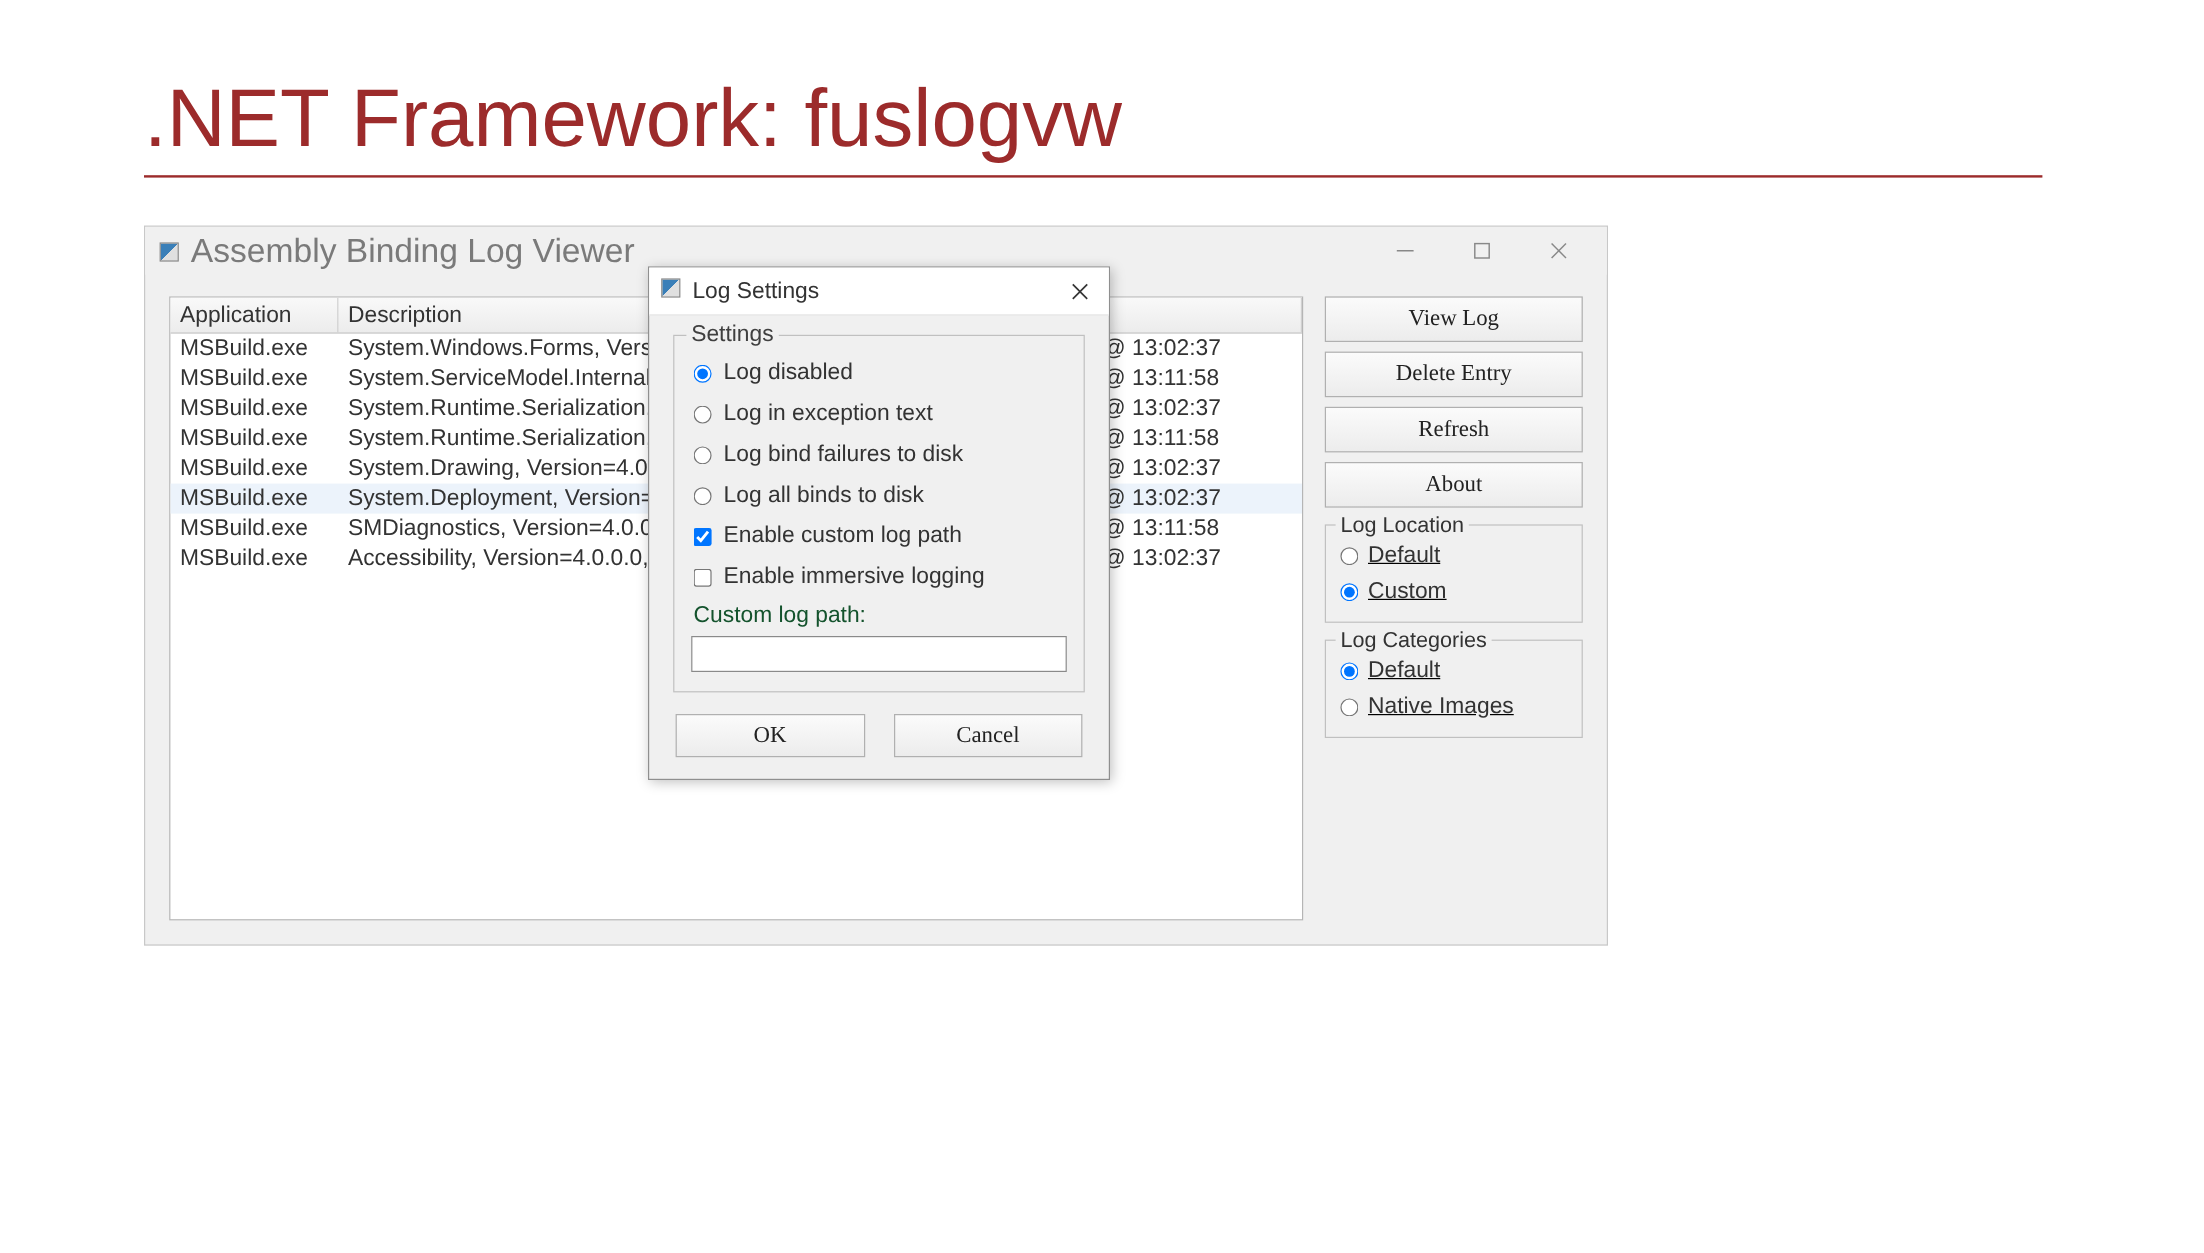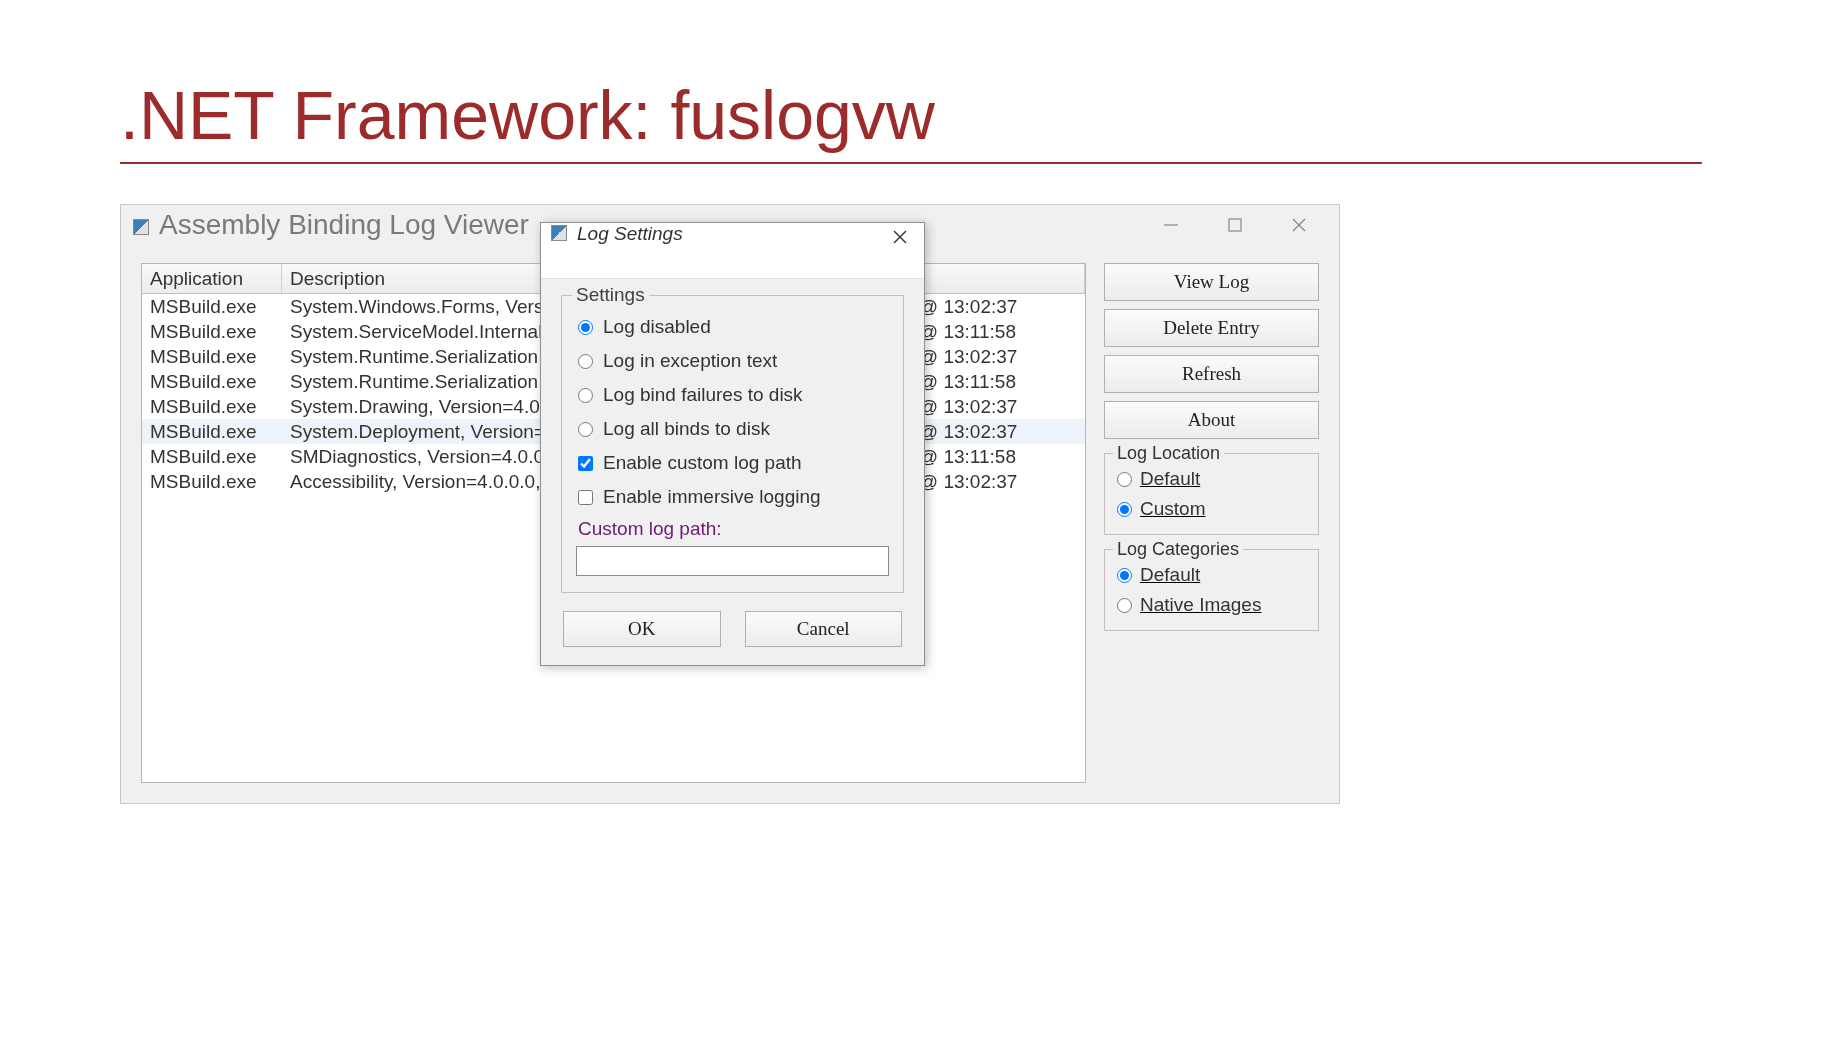--- a/index.html
+++ b/index.html
@@ -10,21 +10,21 @@
     font-family: "Segoe UI", Tahoma, sans-serif;
     width: 1837px;
     height: 1044px;
     position: relative;
   }
   .slide {
     position: absolute;
     left: 0; top: 0;
     width: 1822px;
     height: 1044px;
-    padding: 76px 120px 0 120px;
+    padding: 60px 120px 0 120px;
   }
   .slide-title {
     font-size: 68px;
     font-weight: 300;
     color: #9c2b2b;
     margin: 0 0 8px 0;
     font-family: "Segoe UI Light", "Segoe UI", sans-serif;
   }
   .title-rule {
     border: none;
@@ -164,26 +164,25 @@
   .dialog {
     position: absolute;
     top: 222px; left: 540px;
     width: 385px;
     background: #f0f0f0;
     border: 1px solid #8f8f8f;
     box-shadow: 2px 2px 10px rgba(0,0,0,0.25);
     font-size: 20px;
   }
   .dlg-titlebar {
-    height: 56px;
-    display: flex; 
+    height: 40px;
+    display: flex; align-items: center;
     padding: 0 10px;
     background: #fff;
     border-bottom: 1px solid #e0e0e0;
-    font-style: italic;
   }
   .dlg-titlebar .app-icon { margin-right: 10px; }
   .dlg-title { flex:1; font-size:19px; color:#333; }
   .dlg-close {
     width:28px;height:28px;
     display:flex;align-items:center;justify-content:center;
   }
   .dlg-body { padding: 16px 20px 18px 20px; }
   .dlg-groupbox {
     border: 1px solid #c0c0c0;
@@ -199,21 +198,21 @@
     color: #404040;
   }
   .opt-row {
     display:flex; align-items:center;
     gap:10px;
     font-size: 19px;
     color: #333;
     padding: 6px 2px;
   }
   .opt-row input { margin:0; width:15px; height:15px; }
-  .path-label { font-size:19px; color:#701a75; padding: 4px 2px 6px 2px; }
+  .path-label { font-size:19px; color:#14532d; padding: 4px 2px 6px 2px; }
   .path-input {
     width: 100%;
     height: 30px;
     border: 1px solid #8a8a8a;
     background:#fff;
     font-size:18px;
     padding: 2px 4px;
   }
   .dlg-buttons {
     display:flex;

